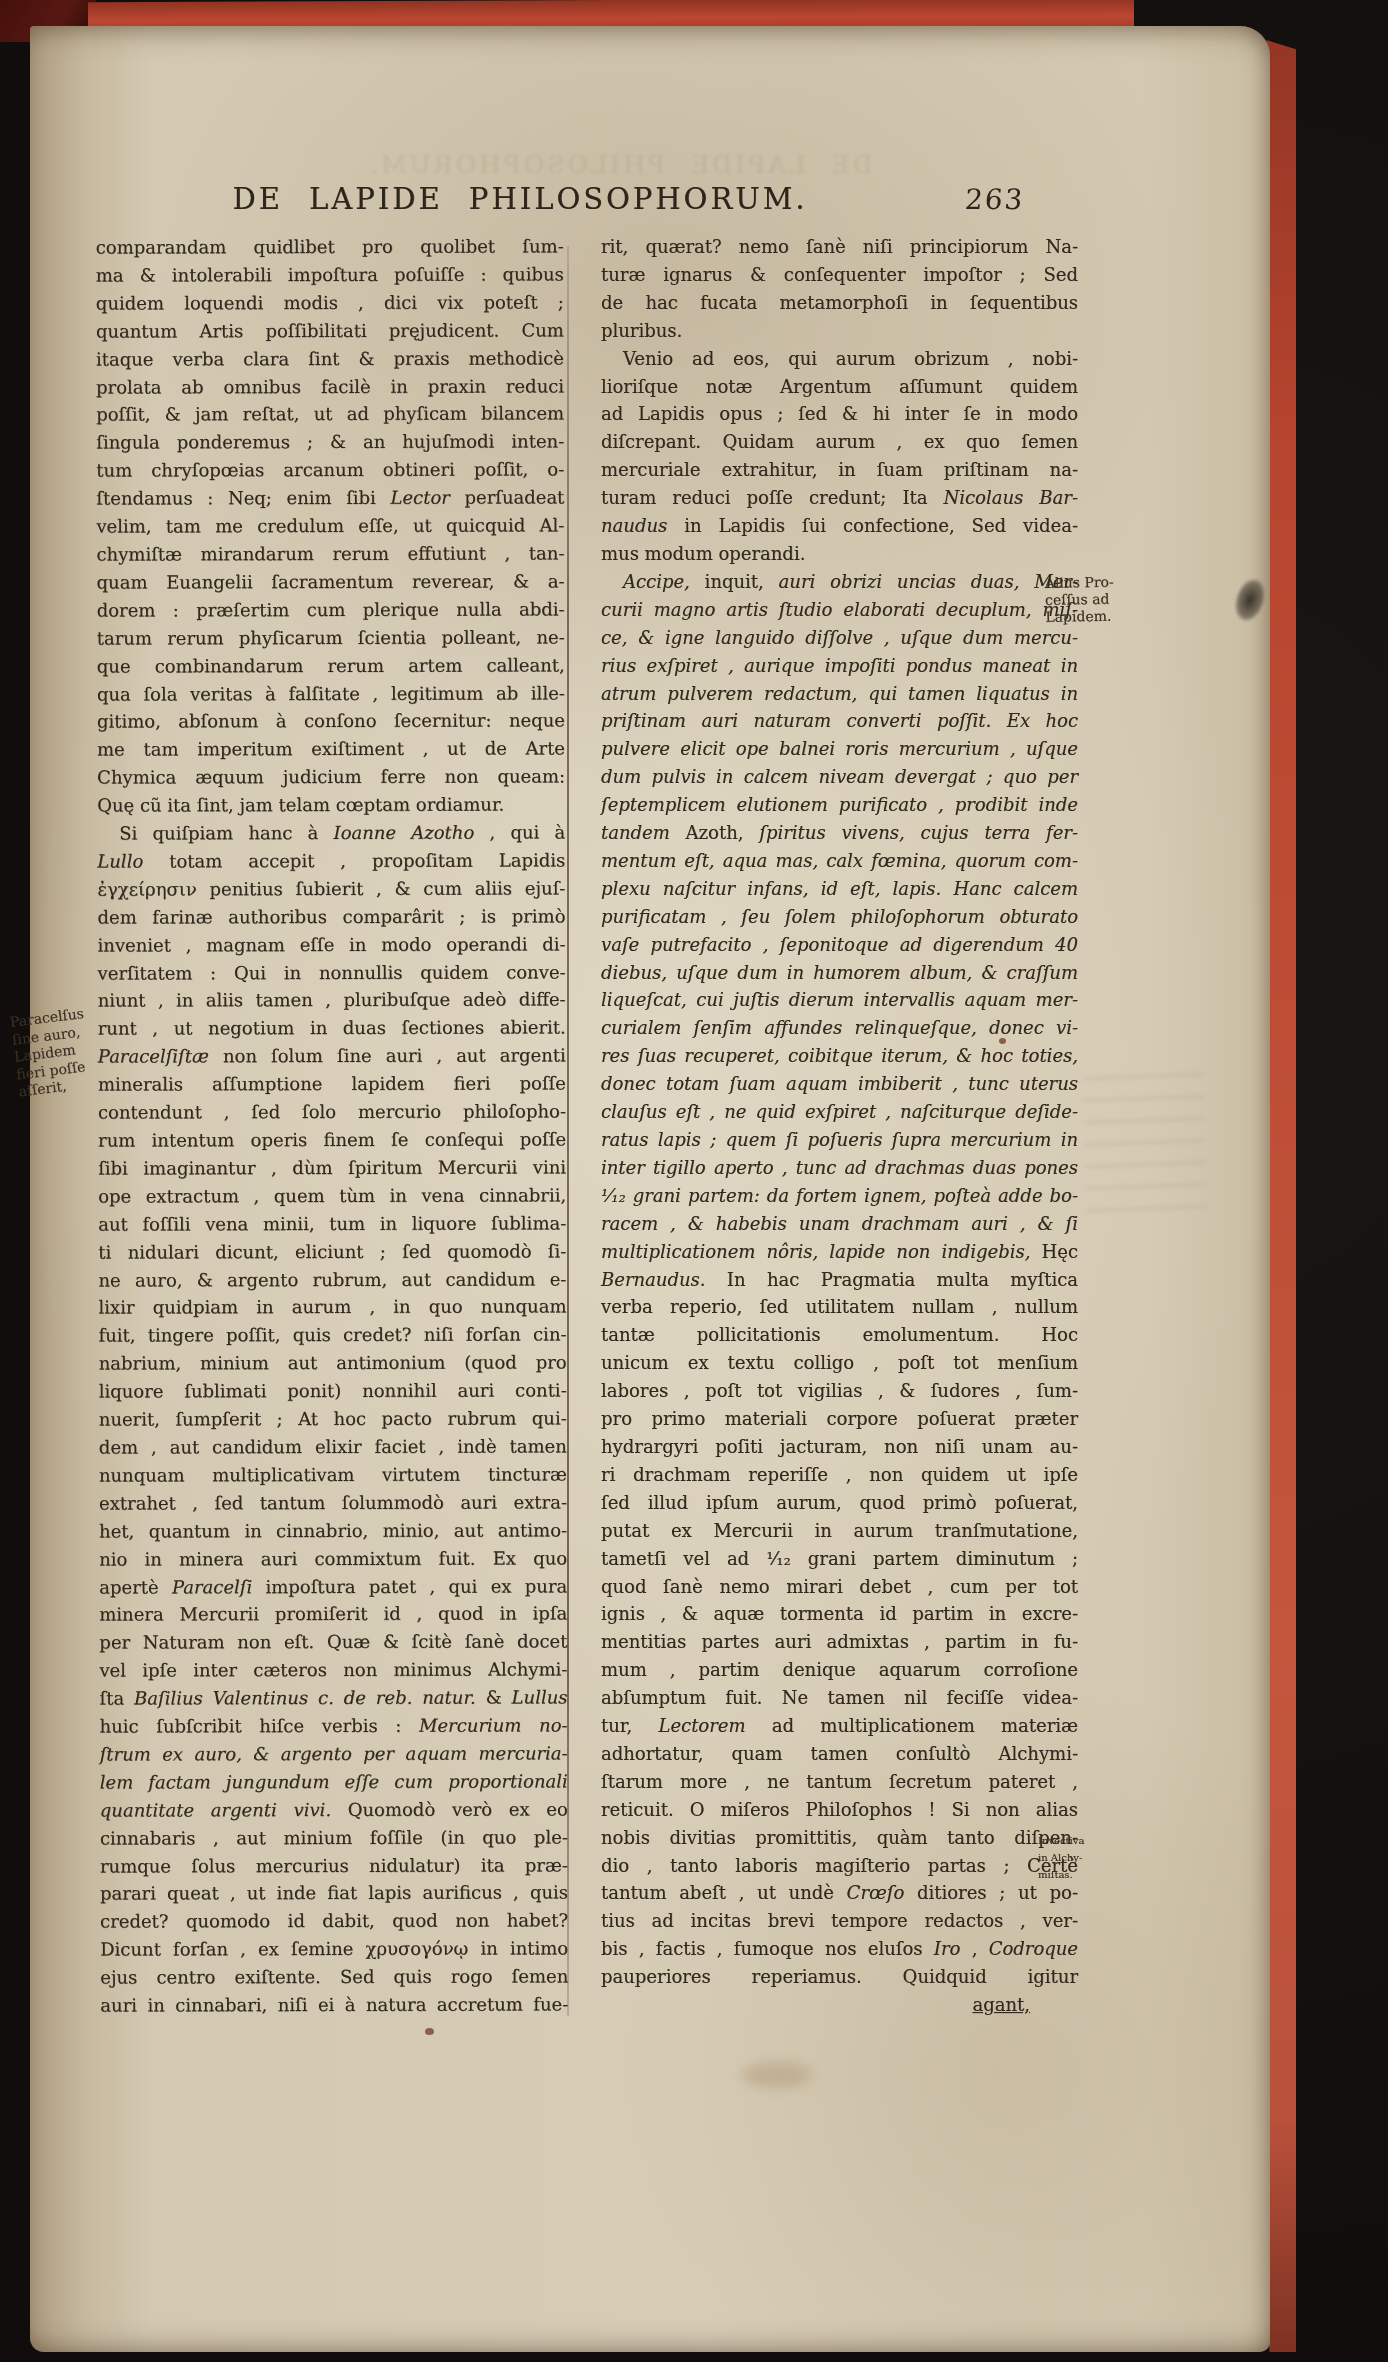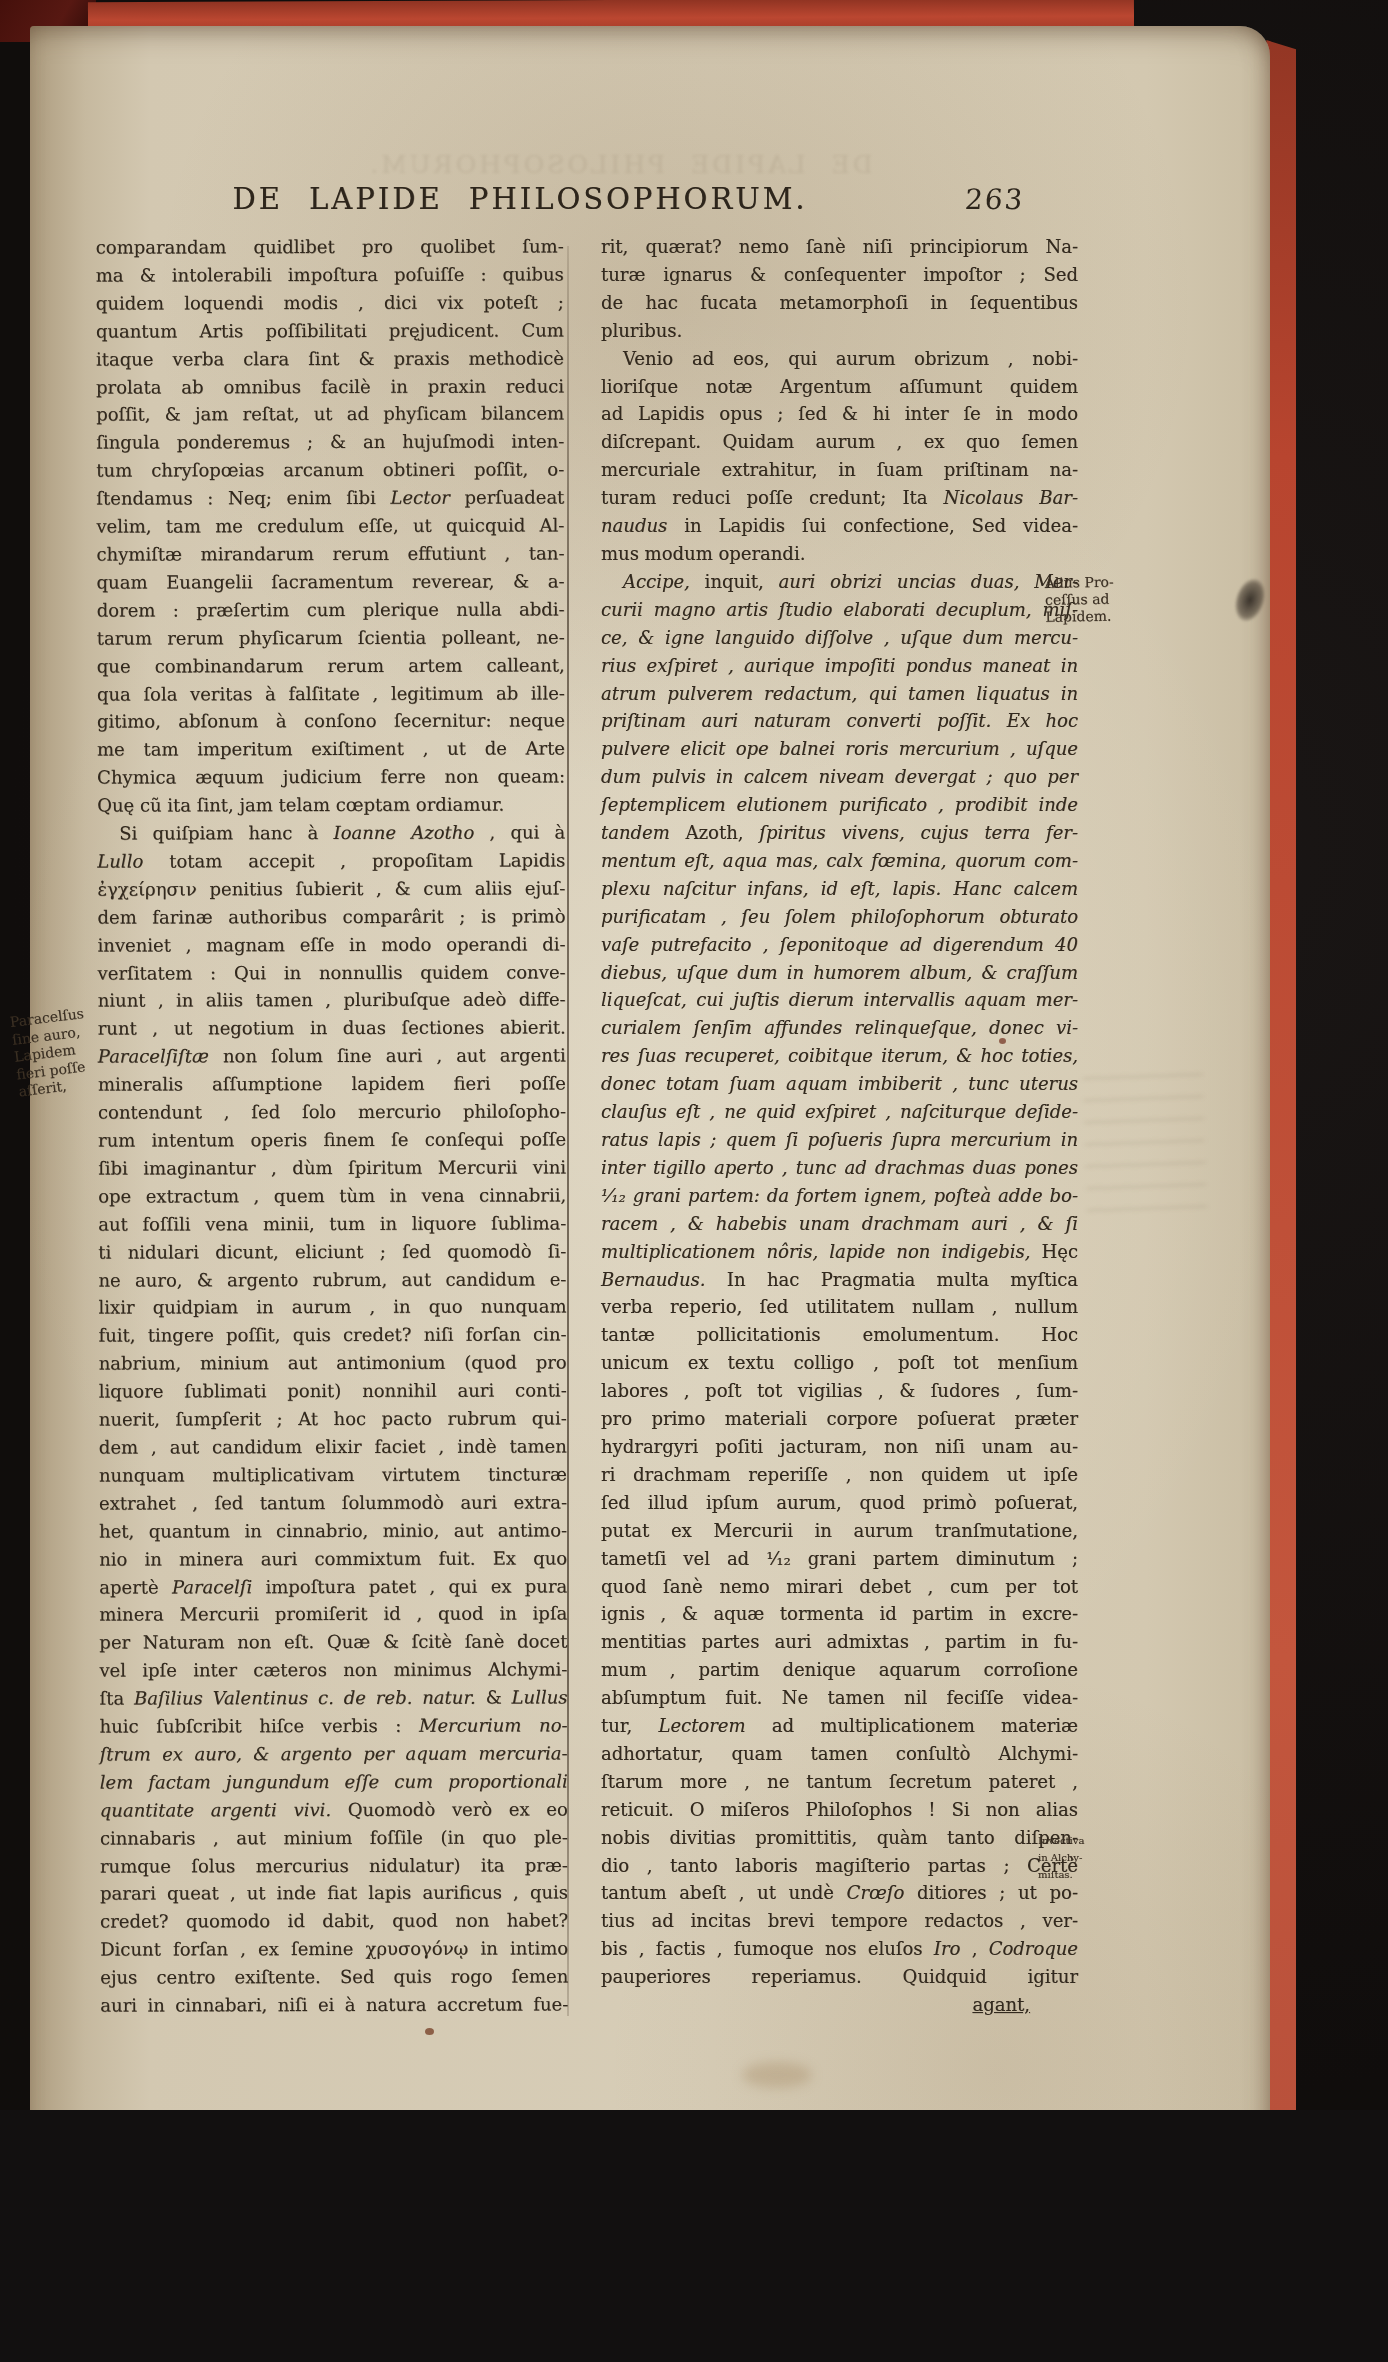--- a/index.html
+++ b/index.html
@@ -1,16 +1,16 @@
 <!DOCTYPE html>
 <html><head>
 <meta charset="utf-8">
 <style>
   html,body{margin:0;padding:0;background:#121010;}
-  .stage{position:relative;width:1388px;height:2110px;background:
+  .stage{position:relative;width:1388px;height:2362px;background:
     radial-gradient(ellipse at 85% 40%, #1a1615 0%, #100d0c 70%),#100d0c;
     overflow:hidden;font-family:"DejaVu Serif","Liberation Serif",serif;}
 
   
   .corner-maroon{position:absolute;left:0;top:0;width:96px;height:42px;
     background:linear-gradient(120deg,#45100b,#571812 60%,#2a0a07);}
   .edge-top-red{position:absolute;left:88px;top:0;width:1046px;height:33px;
     background:linear-gradient(180deg,#8f3322,#bb4731 55%,#a33b28);
     transform:rotate(-0.25deg);}
   .edge-right-red{position:absolute;left:1258px;top:40px;width:38px;height:2312px;

